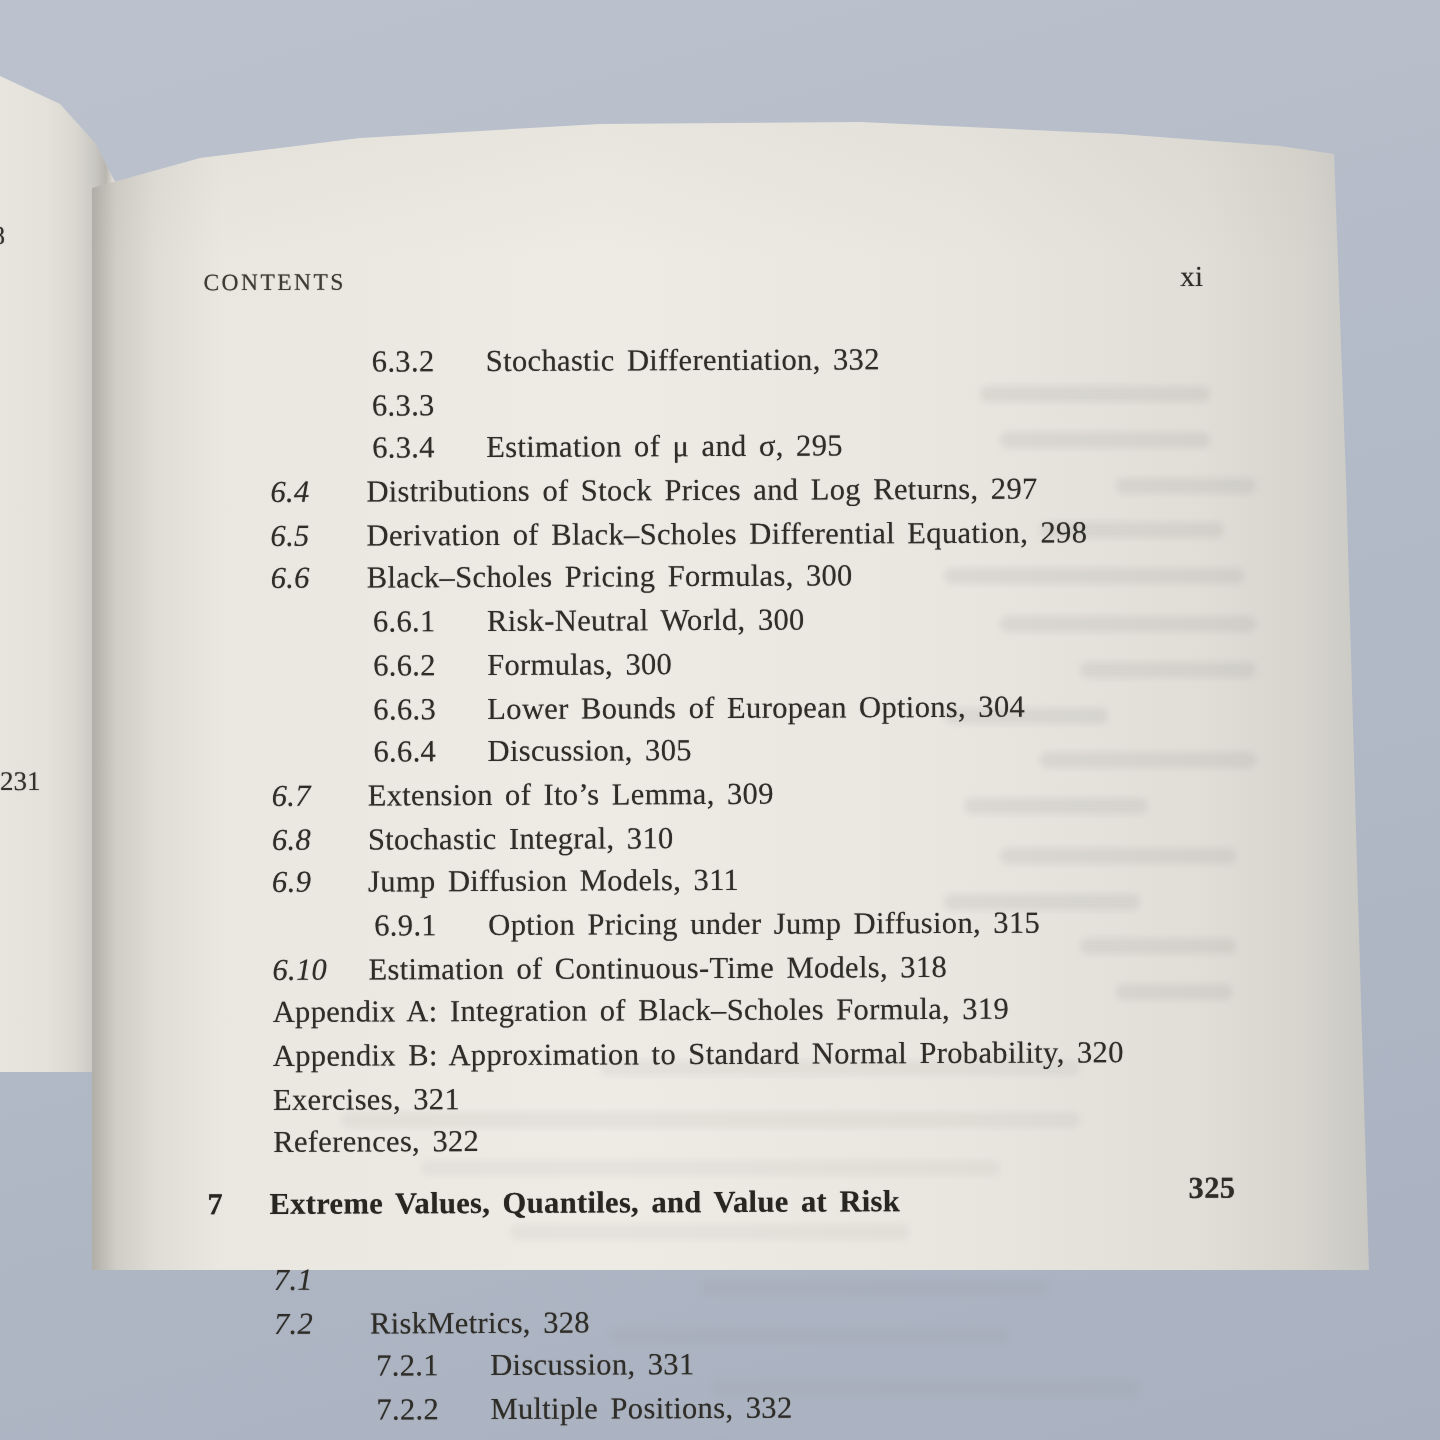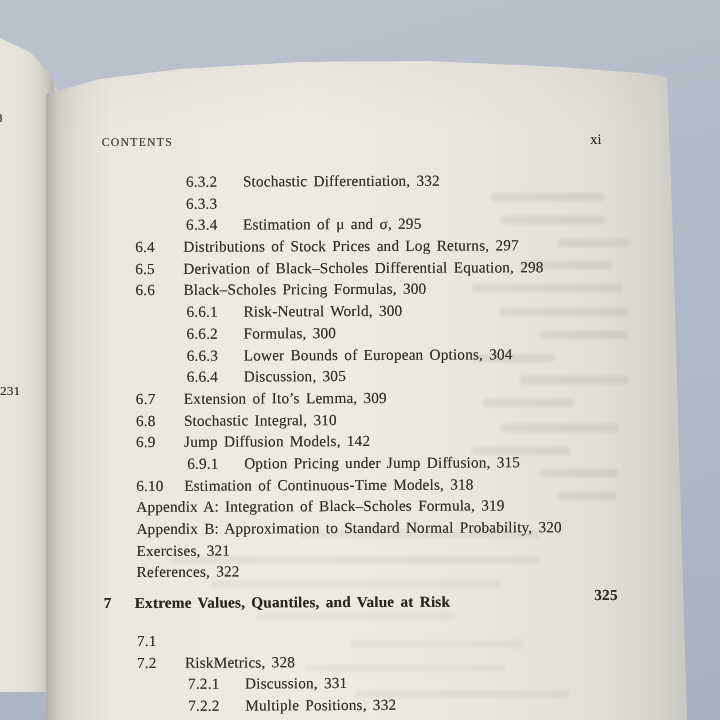--- a/index.html
+++ b/index.html
@@ -3,32 +3,32 @@
 <meta charset="utf-8">
 <style>
   html,body{margin:0;padding:0;}
   .photo{
     position:relative;width:720px;height:720px;overflow:hidden;
     background:linear-gradient(165deg,#bcc2cd 0%,#b4bbc8 40%,#a9b1c0 100%);
     font-family:"Liberation Serif","DejaVu Serif",serif;
   }
   
   .left-page{
-    position:absolute;left:0;top:0;width:66px;height:692px;
+    position:absolute;left:0;top:0;width:66px;height:536px;
     clip-path:polygon(0 38px,30px 52px,48px 72px,60px 96px,66px 126px,66px 720px,0 720px);
     background:linear-gradient(90deg,#e7e5de 0,#e3e1da 24px,#d9d7d0 38px,#cac8c2 47px,
                #b8b6af 53px,#ecebe4 58px,#aaa8a2 62px,#9b9892 66px);
   }
   .fragment{
     position:absolute;color:#33312c;
     text-shadow:0 0 .6px rgba(51,49,44,.55);
   }
   
   .main-page{
-    position:absolute;left:0;top:0;width:720px;height:720px;
+    position:absolute;left:0;top:0;width:720px;height:635px;
     clip-path:polygon(46px 94px,100px 79px,180px 69px,300px 62px,430px 61px,
                       560px 67px,640px 73px,667px 77px,673px 240px,679px 450px,
                       687px 720px,46px 720px);
     background:linear-gradient(90deg,#b0aea7 46px,#cfcdc6 58px,#dfddd6 78px,
                #e9e7e0 110px,#edebe4 300px,#e8e6df 480px,#e0ded7 600px,
                #d6d4cd 652px,#c9c7c2 687px);
   }
   .main-page::after{
     content:"";position:absolute;left:0;top:0;right:0;height:150px;
     background:linear-gradient(180deg,rgba(124,120,110,.12) 0,rgba(124,120,110,.05) 60px,transparent 130px);
@@ -44,21 +44,21 @@
   }
   .running-head{
     display:flex;justify-content:space-between;align-items:baseline;
     height:18px;padding-right:8px;
   }
   .running-head .book-part{font-size:11.8px;letter-spacing:1.2px;color:#3e3c34;}
   .running-head .folio{font-size:14.5px;}
   .toc{margin-top:22px;}
   .row{display:flex;height:21.7px;align-items:baseline;}
   .row .num{flex:none;}
-  .lvl1{padding-left:33px;} .lvl1 .num{width:48px;}
+  .lvl1{padding-left:33px;} .lvl1 .num{width:48px;font-style:italic;}
   .lvl2{padding-left:84px;} .lvl2 .num{width:57px;}
   .lvl0{padding-left:33px;}
   .chapter-head{display:flex;align-items:baseline;margin-top:9px;height:22px;font-weight:700;color:#282620;}
   .chapter-head .num{flex:none;width:31px;}
   .chapter-head .folio{margin-left:auto;margin-right:-6px;font-weight:700;color:#2f2d28;transform:translateY(-6px);}
   .toc-7{margin-top:16px;}
   
   .smudge{
     position:absolute;height:8px;border-radius:4px;
     background:rgba(138,136,126,.14);filter:blur(1.6px);
@@ -148,21 +148,21 @@
         <div class="row lvl1">
             <span class="num">6.7</span>
             <span class="txt">Extension of Ito’s Lemma, 309</span>
           </div>
         <div class="row lvl1">
             <span class="num">6.8</span>
             <span class="txt">Stochastic Integral, 310</span>
           </div>
         <div class="row lvl1">
             <span class="num">6.9</span>
-            <span class="txt">Jump Diffusion Models, 142</span>
+            <span class="txt">Jump Diffusion Models, 311</span>
           </div>
         <div class="row lvl2">
             <span class="num">6.9.1</span>
             <span class="txt">Option Pricing under Jump Diffusion, 315</span>
           </div>
         <div class="row lvl1">
             <span class="num">6.10</span>
             <span class="txt">Estimation of Continuous-Time Models, 318</span>
           </div>
         <div class="row lvl0">

